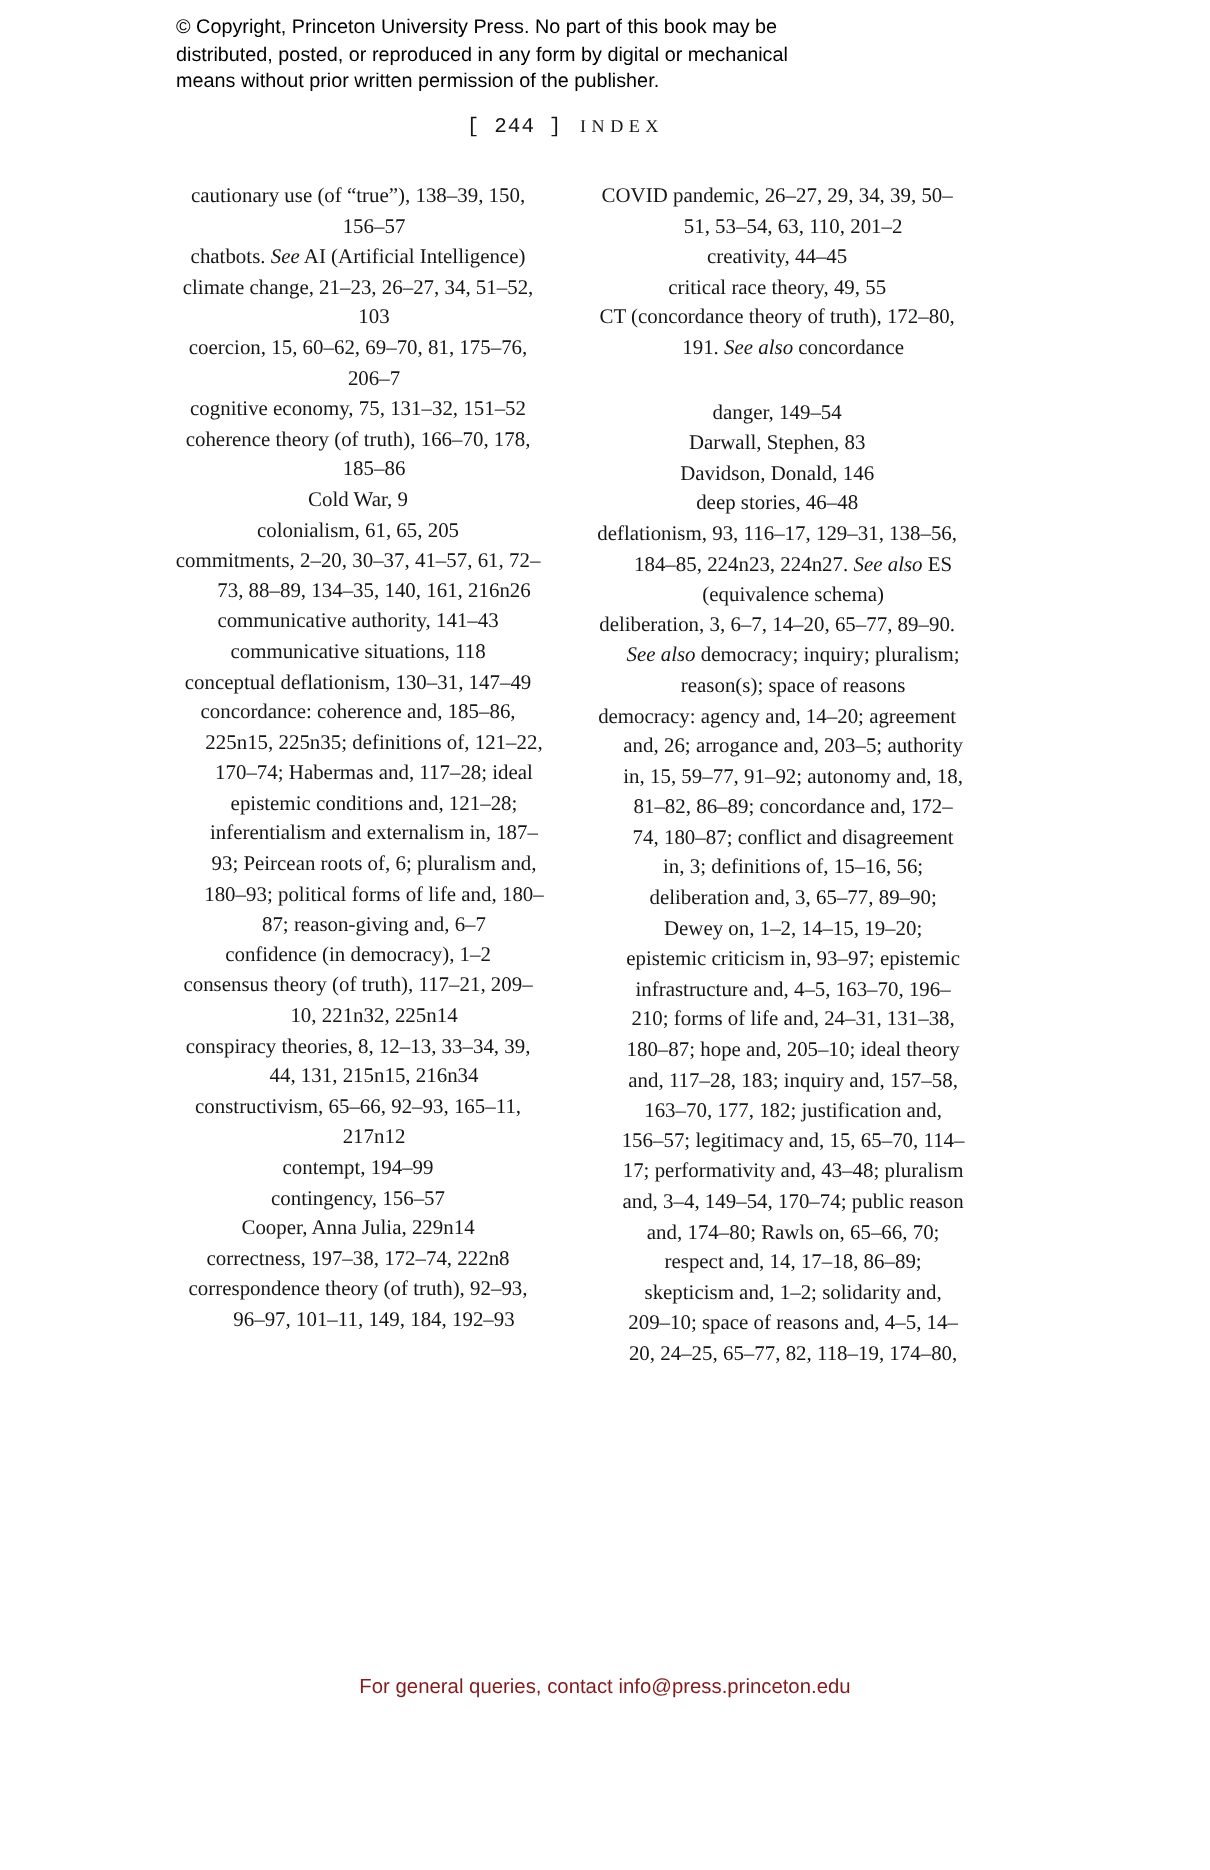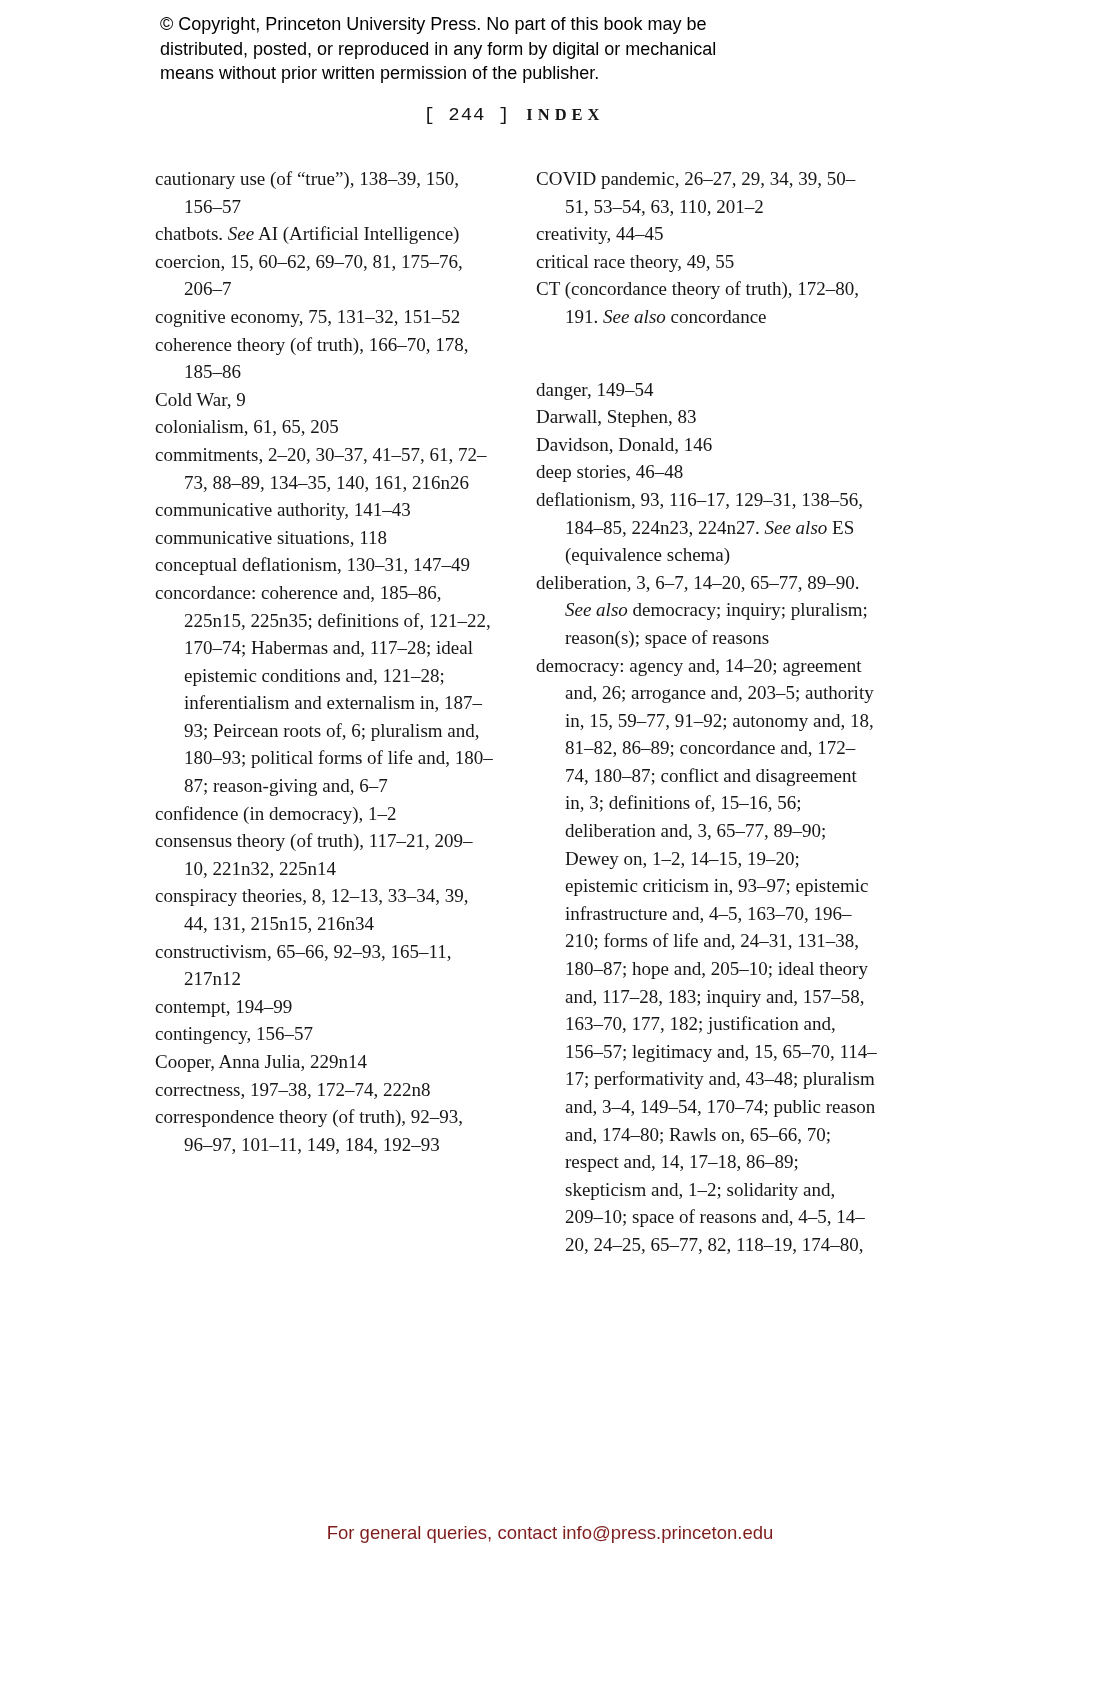--- a/index.html
+++ b/index.html
@@ -38,44 +38,45 @@
   }
   .page-number {
     font-size: 19px;
     letter-spacing: 1px;
     margin-right: 16px;
     font-family: Liberation Mono, monospace;
   }
   .index-title {
     font-size: 16.5px;
     letter-spacing: 5px;
-    font-weight: bold;
+    font-weight: normal;
     margin-top: 48px;
   }
   .index-columns {
     position: absolute;
     top: 165px;
     left: 155px;
     width: 722px;
     display: flex;
     gap: 40px;
     font-size: 19px;
     line-height: 27.6px;
     color: #161616;
   }
   .index-column {
     width: 341px;
     flex: 0 0 341px;
+    text-align: center;
   }
   .index-entry {
     padding-left: 29px;
     text-indent: -29px;
   }
   .index-entry.gap-before {
-    margin-top: 45px;
+    margin-top: 31px;
   }
   .index-entry i {
   }
   .footer {
     position: absolute;
     top: 1522px;
     left: 0;
     width: 1100px;
     text-align: center;
     font-family: "Liberation Sans", sans-serif;
@@ -95,20 +96,21 @@
   </div>
 
   <div class="page-header">
     <span class="page-number">[ 244 ]</span><span class="index-title">INDEX</span>
   </div>
 
   <div class="index-columns">
     <div class="index-column">
         <div class="index-entry">cautionary use (of “true”), 138–39, 150, 156–57</div>
         <div class="index-entry">chatbots. <i>See</i> AI (Artificial Intelligence)</div>
+        <div class="index-entry">climate change, 21–23, 26–27, 34, 51–52, 103</div>
         <div class="index-entry">coercion, 15, 60–62, 69–70, 81, 175–76, 206–7</div>
         <div class="index-entry">cognitive economy, 75, 131–32, 151–52</div>
         <div class="index-entry">coherence theory (of truth), 166–70, 178, 185–86</div>
         <div class="index-entry">Cold War, 9</div>
         <div class="index-entry">colonialism, 61, 65, 205</div>
         <div class="index-entry">commitments, 2–20, 30–37, 41–57, 61, 72–73, 88–89, 134–35, 140, 161, 216n26</div>
         <div class="index-entry">communicative authority, 141–43</div>
         <div class="index-entry">communicative situations, 118</div>
         <div class="index-entry">conceptual deflationism, 130–31, 147–49</div>
         <div class="index-entry">concordance: coherence and, 185–86, 225n15, 225n35; definitions of, 121–22, 170–74; Habermas and, 117–28; ideal epistemic conditions and, 121–28; inferentialism and externalism in, 187–93; Peircean roots of, 6; pluralism and, 180–93; political forms of life and, 180–87; reason-giving and, 6–7</div>

